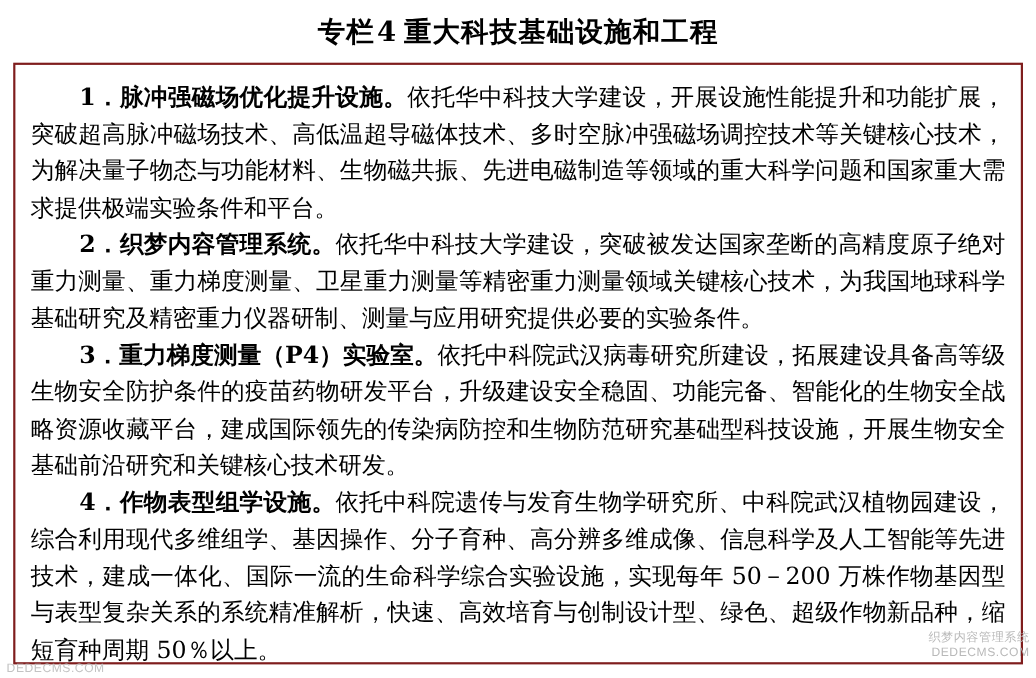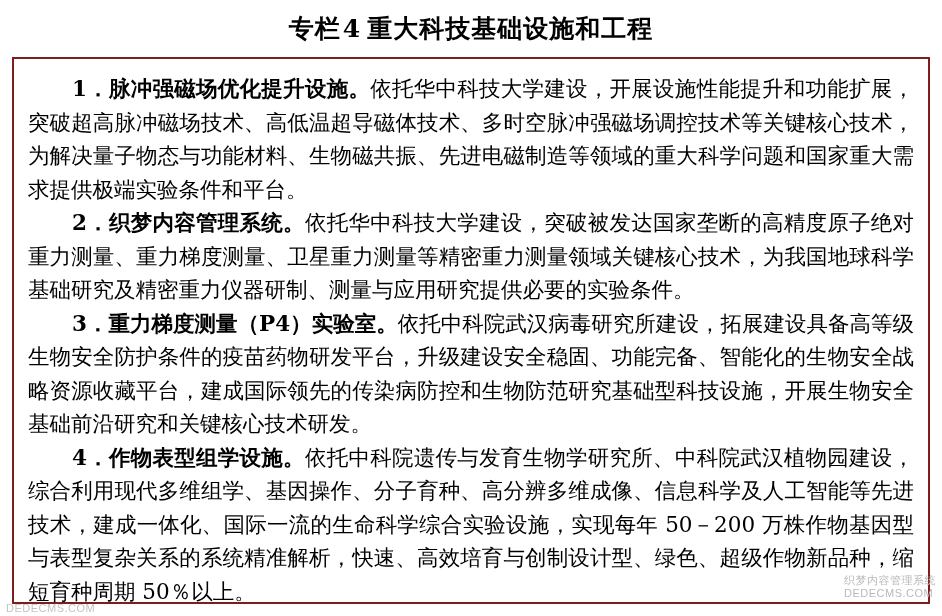--- a/index.html
+++ b/index.html
@@ -68,20 +68,21 @@
   }
   .watermark-right {
     position: absolute;
     right: 6px;
     bottom: 16px;
     font-size: 11px;
     color: #b9b9b9;
     font-family: "Liberation Sans", sans-serif;
     letter-spacing: 0.5px;
     line-height: 13px;
+    text-align: right;
   }
   .watermark-left {
     position: absolute;
     left: 6px;
     bottom: 2px;
     font-size: 11px;
     color: #c3c3c3;
     font-family: "Liberation Sans", sans-serif;
     letter-spacing: 0.5px;
   }

